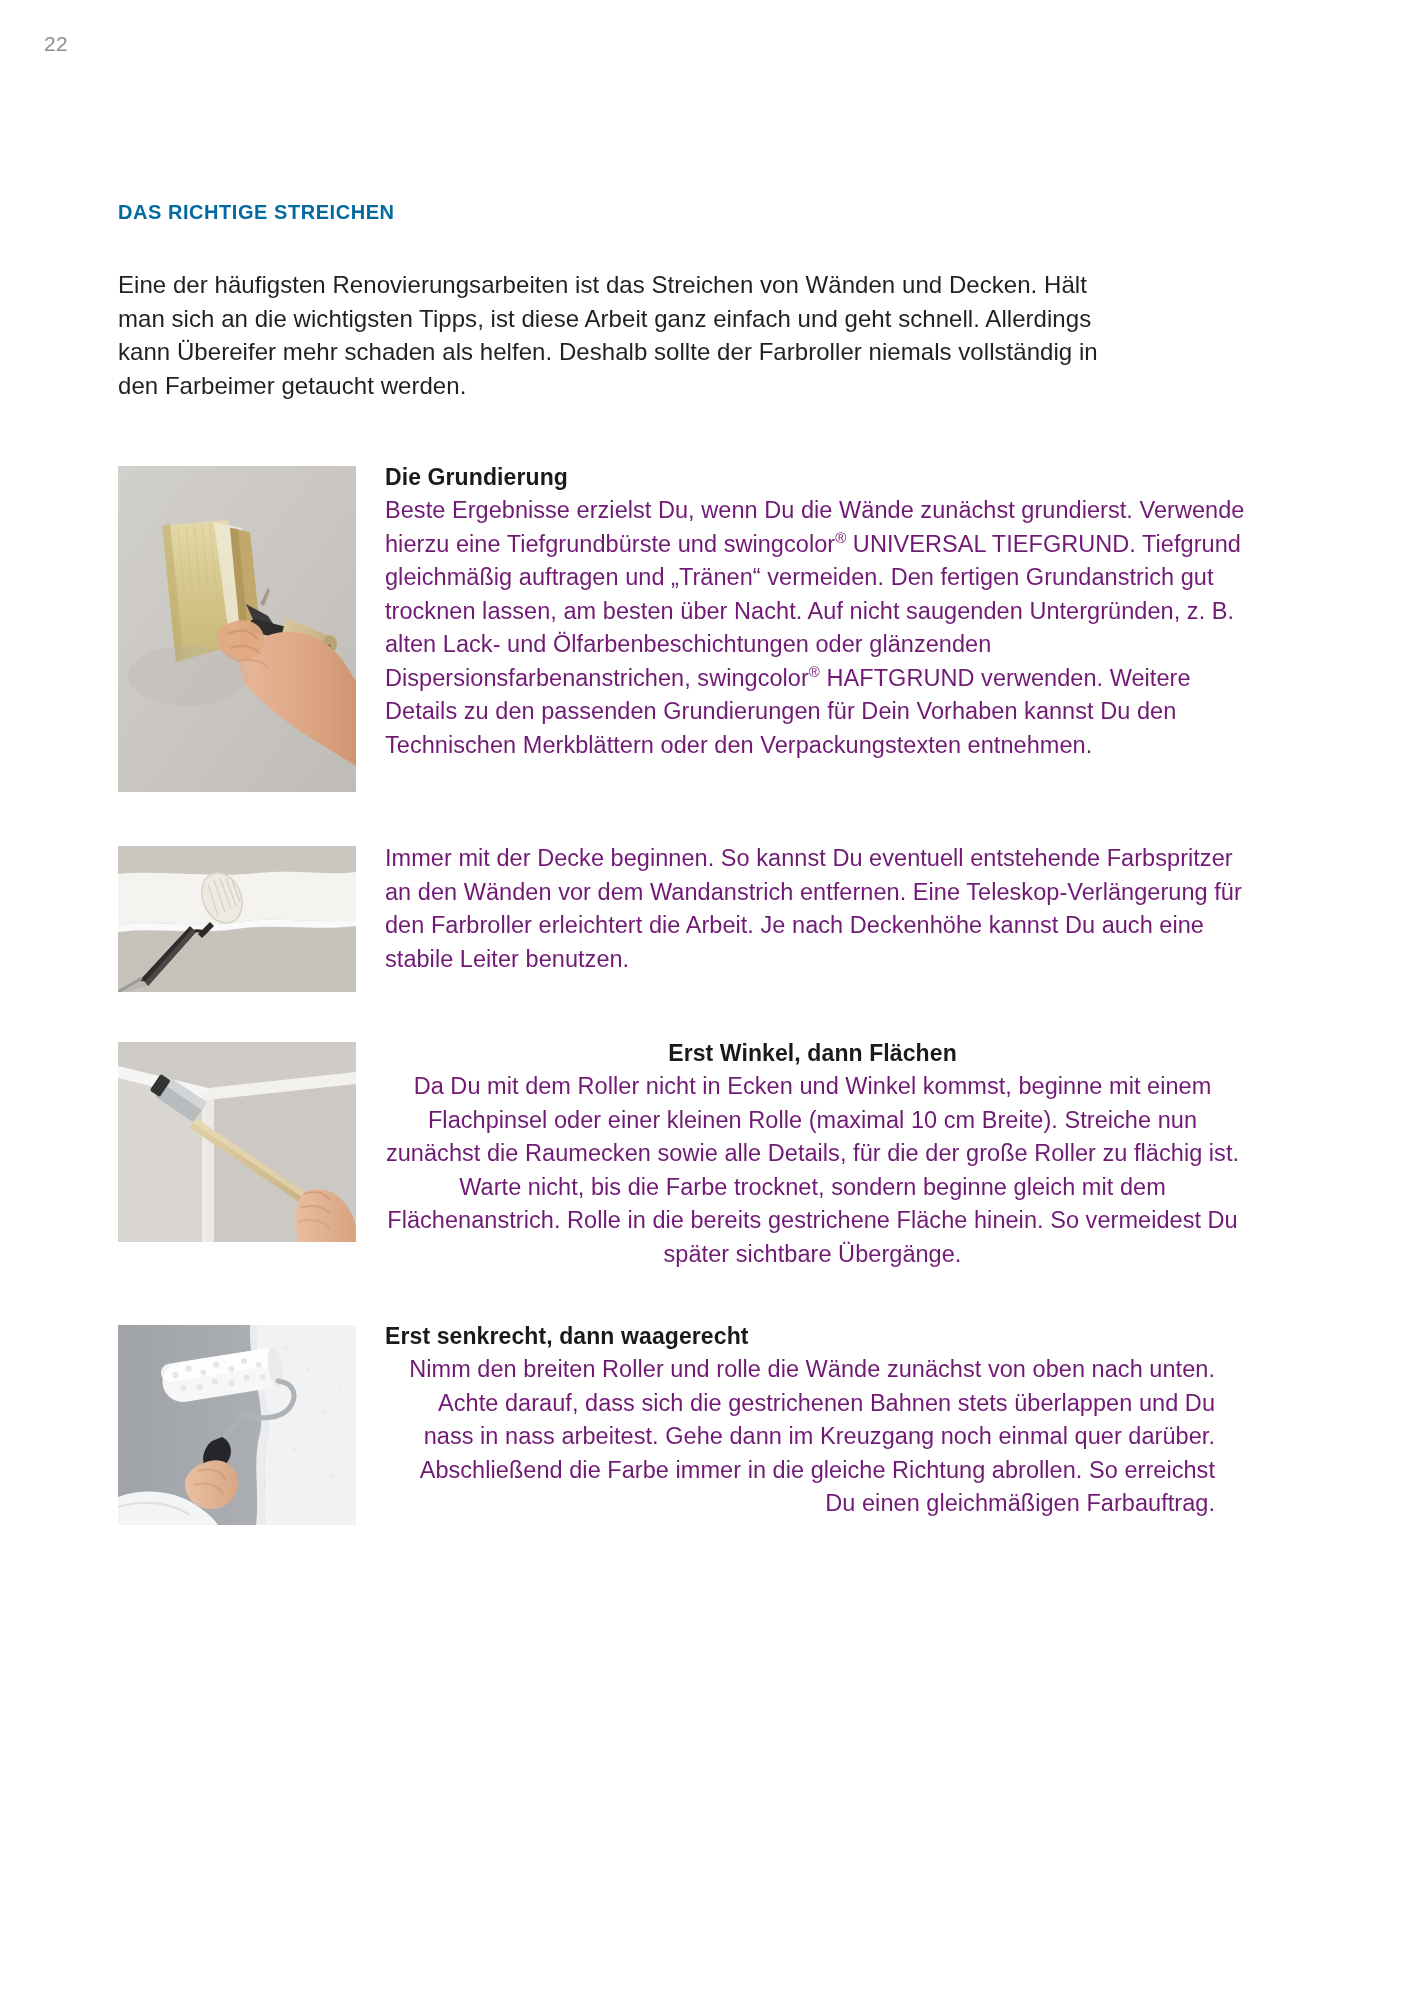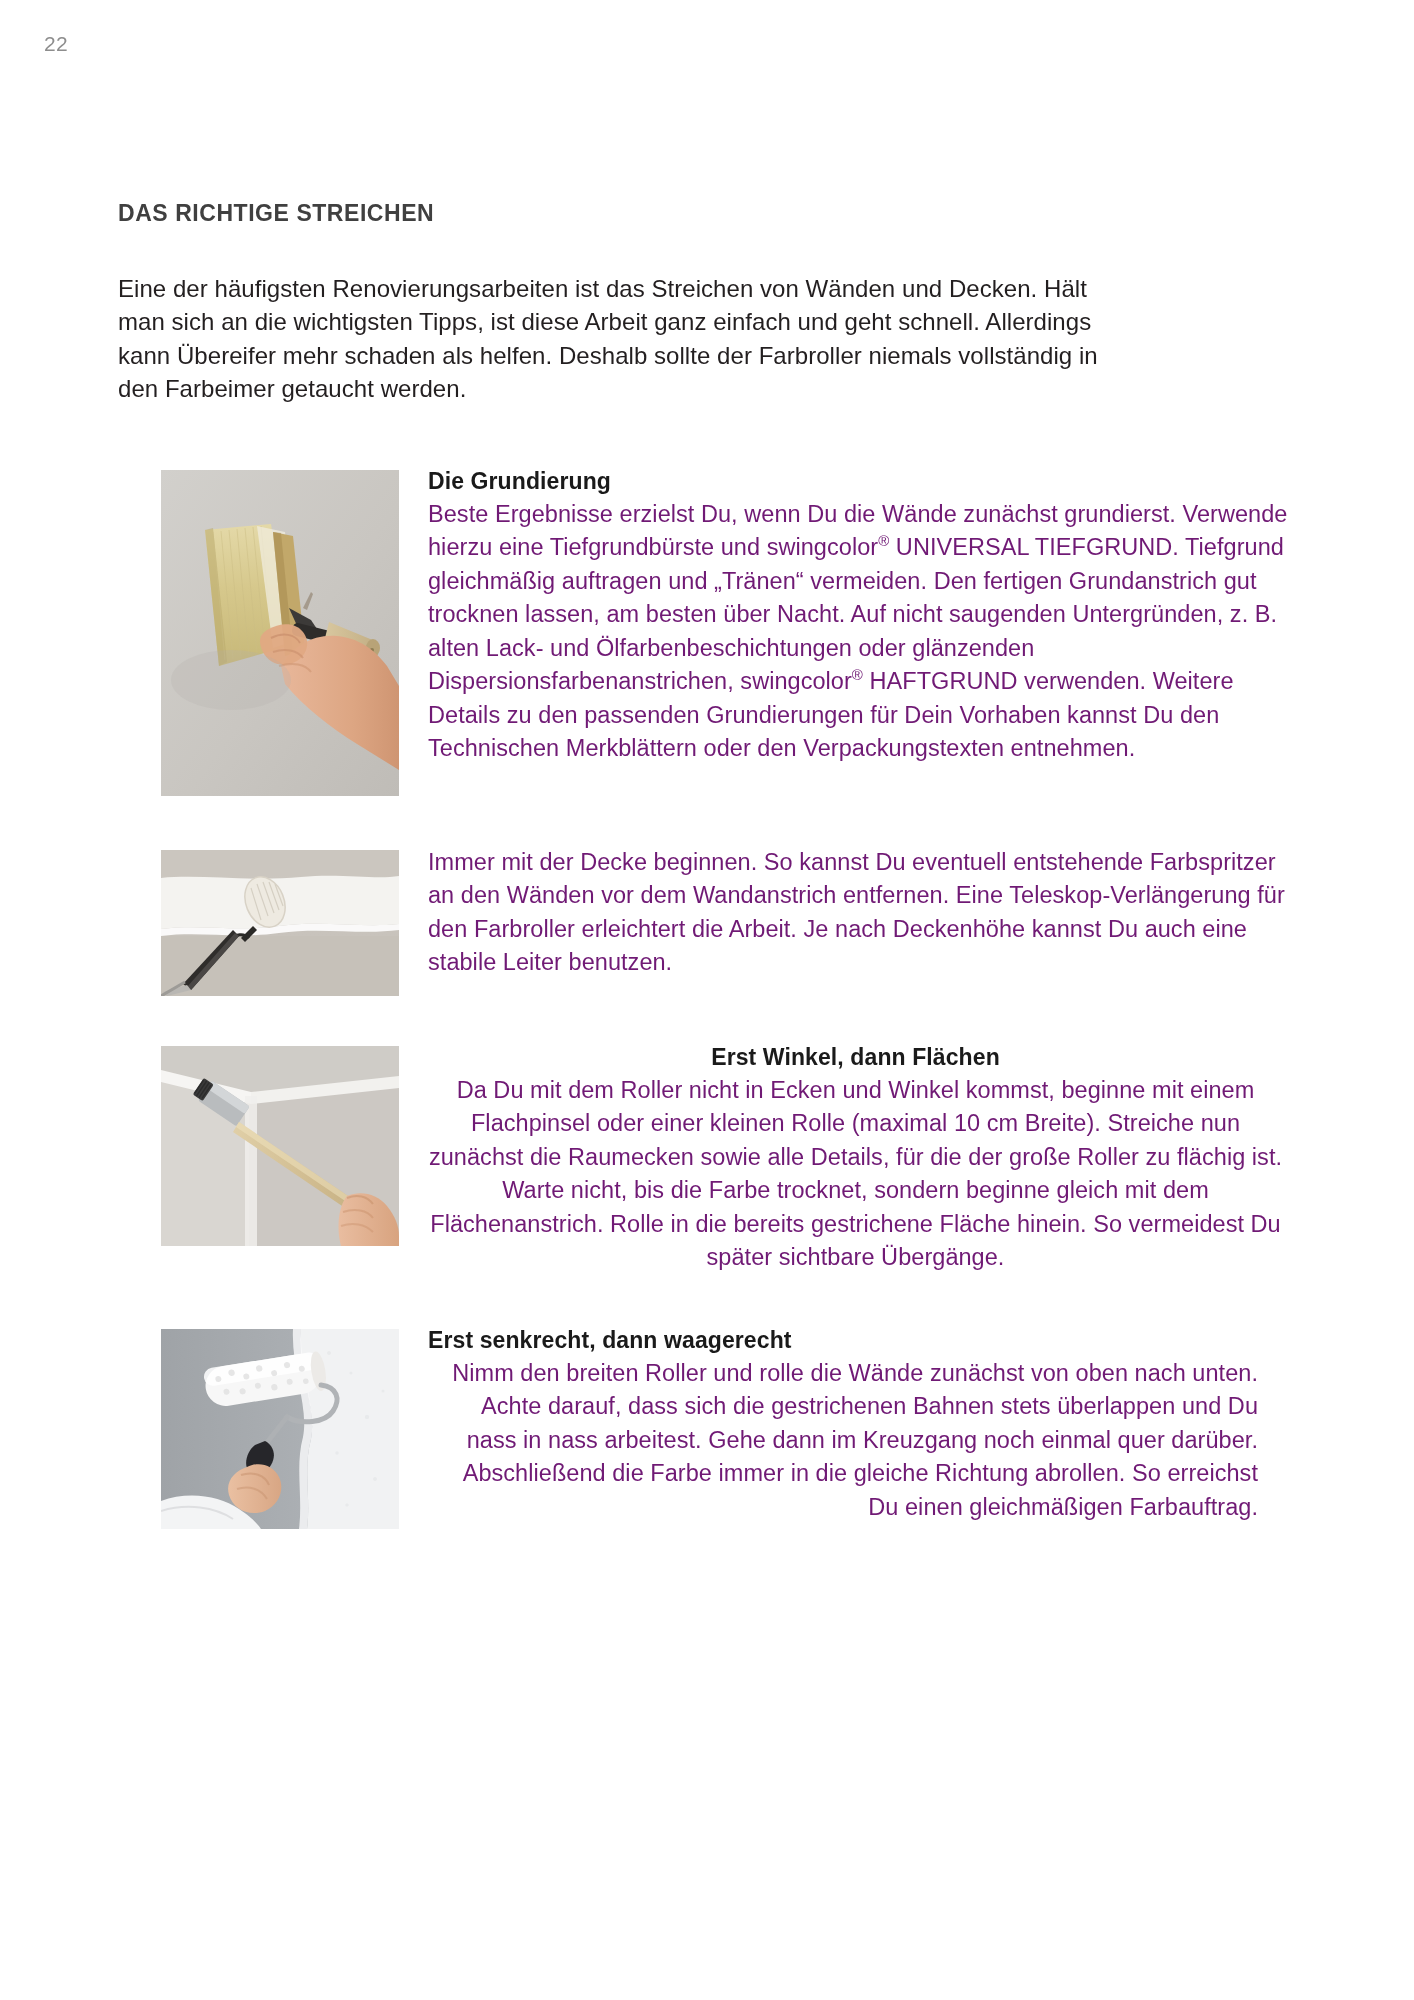--- a/index.html
+++ b/index.html
@@ -32,43 +32,42 @@
 
   
   .content {
     position: absolute;
     left: 118px;
     top: 200px;
     width: 1060px;
   }
 
   .page-title {
-    font-size: 23px;
+    font-size: 20px;
     font-weight: 700;
-    color: #404040;
+    color: #0369a1;
     letter-spacing: 0.55px;
     margin: 0 0 44px 0;
     line-height: 1.2;
   }
 
   .intro {
     font-size: 24px;
     line-height: 33.5px;
     color: #231f20;
     width: 1020px;
     margin: 0 0 60px 0;
     letter-spacing: 0.05px;
   }
 
   
   .section {
     display: flex;
     align-items: flex-start;
     margin-bottom: 54px;
-    margin-left: 43px;
   }
   .section.s1 { margin-bottom: 50px; }
   .section.s2 { margin-bottom: 46px; }
   .section.s3 { margin-bottom: 50px; text-align: center; }
 
   .thumb-col {
     width: 238px;
     flex: 0 0 238px;
     padding-top: 4px;
   }

